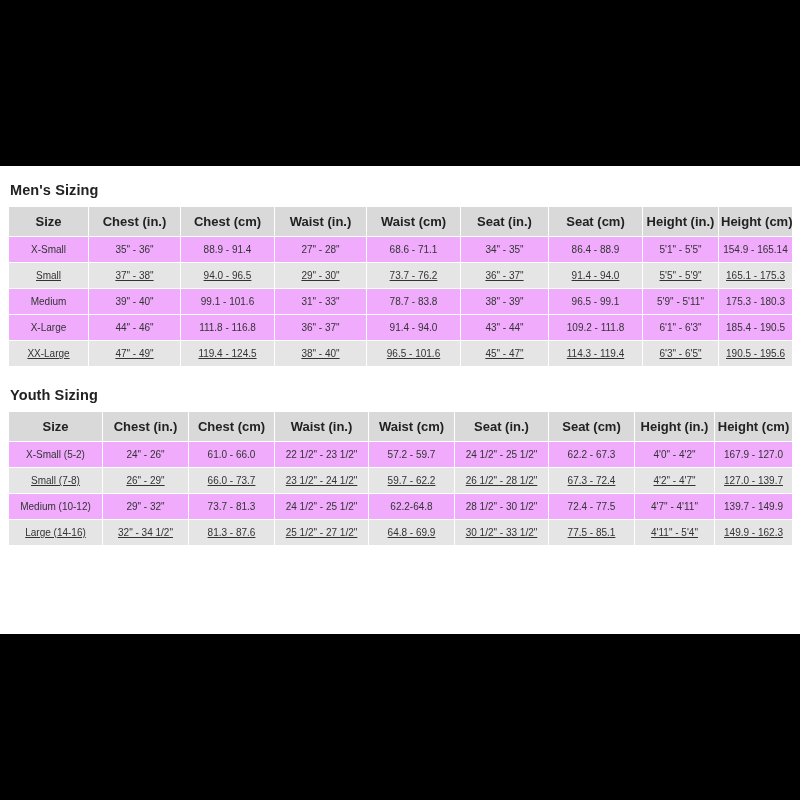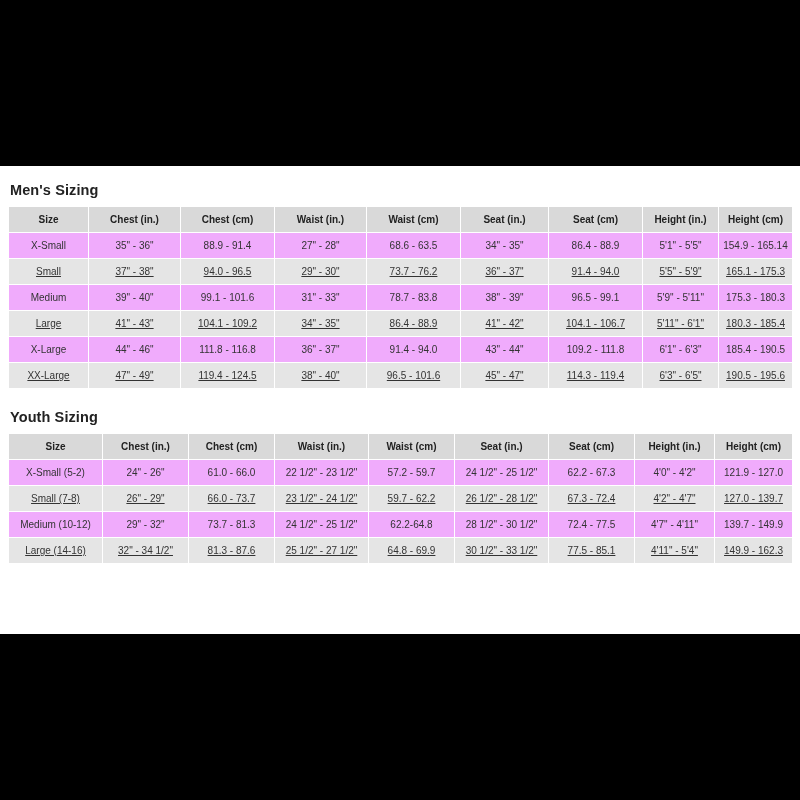--- a/index.html
+++ b/index.html
@@ -55,21 +55,21 @@
   table.youth col.c3 { width: 94px; }
   table.youth col.c4 { width: 86px; }
   table.youth col.c5 { width: 94px; }
   table.youth col.c6 { width: 86px; }
   table.youth col.c7 { width: 80px; }
   table.youth col.c8 { width: 78px; }
 
   th {
     background: #d9d9d9;
     color: #222222;
-    font-size: 10px;
+    font-size: 13px;
     font-weight: bold;
     text-align: center;
     padding: 7px 2px;
     border: 1px solid #ffffff;
     white-space: nowrap;
   }
   td {
     font-size: 10px;
     color: #333333;
     text-align: center;
@@ -114,21 +114,21 @@
           <th>Height (in.)</th>
           <th>Height (cm)</th>
         </tr>
       </thead>
       <tbody>
         <tr class="odd">
           <td class="sizecell">X-Small</td>
           <td>35" - 36"</td>
           <td>88.9 - 91.4</td>
           <td>27" - 28"</td>
-          <td>68.6 - 63.5</td>
+          <td>68.6 - 71.1</td>
           <td>34" - 35"</td>
           <td>86.4 - 88.9</td>
           <td>5'1" - 5'5"</td>
           <td>154.9 - 165.14</td>
         </tr>
         <tr class="even">
           <td class="sizecell">Small</td>
           <td>37" - 38"</td>
           <td>94.0 - 96.5</td>
           <td>29" - 30"</td>
@@ -141,31 +141,20 @@
         <tr class="odd">
           <td class="sizecell">Medium</td>
           <td>39" - 40"</td>
           <td>99.1 - 101.6</td>
           <td>31" - 33"</td>
           <td>78.7 - 83.8</td>
           <td>38" - 39"</td>
           <td>96.5 - 99.1</td>
           <td>5'9" - 5'11"</td>
           <td>175.3 - 180.3</td>
-        </tr>
-        <tr class="even">
-          <td class="sizecell">Large</td>
-          <td>41" - 43"</td>
-          <td>104.1 - 109.2</td>
-          <td>34" - 35"</td>
-          <td>86.4 - 88.9</td>
-          <td>41" - 42"</td>
-          <td>104.1 - 106.7</td>
-          <td>5'11" - 6'1"</td>
-          <td>180.3 - 185.4</td>
         </tr>
         <tr class="odd">
           <td class="sizecell">X-Large</td>
           <td>44" - 46"</td>
           <td>111.8 - 116.8</td>
           <td>36" - 37"</td>
           <td>91.4 - 94.0</td>
           <td>43" - 44"</td>
           <td>109.2 - 111.8</td>
           <td>6'1" - 6'3"</td>
@@ -217,21 +206,21 @@
       <tbody>
         <tr class="odd">
           <td class="sizecell">X-Small (5-2)</td>
           <td>24" - 26"</td>
           <td>61.0 - 66.0</td>
           <td>22 1/2" - 23 1/2"</td>
           <td>57.2 - 59.7</td>
           <td>24 1/2" - 25 1/2"</td>
           <td>62.2 - 67.3</td>
           <td>4'0" - 4'2"</td>
-          <td>121.9 - 127.0</td>
+          <td>167.9 - 127.0</td>
         </tr>
         <tr class="even">
           <td class="sizecell">Small (7-8)</td>
           <td>26" - 29"</td>
           <td>66.0 - 73.7</td>
           <td>23 1/2" - 24 1/2"</td>
           <td>59.7 - 62.2</td>
           <td>26 1/2" - 28 1/2"</td>
           <td>67.3 - 72.4</td>
           <td>4'2" - 4'7"</td>

